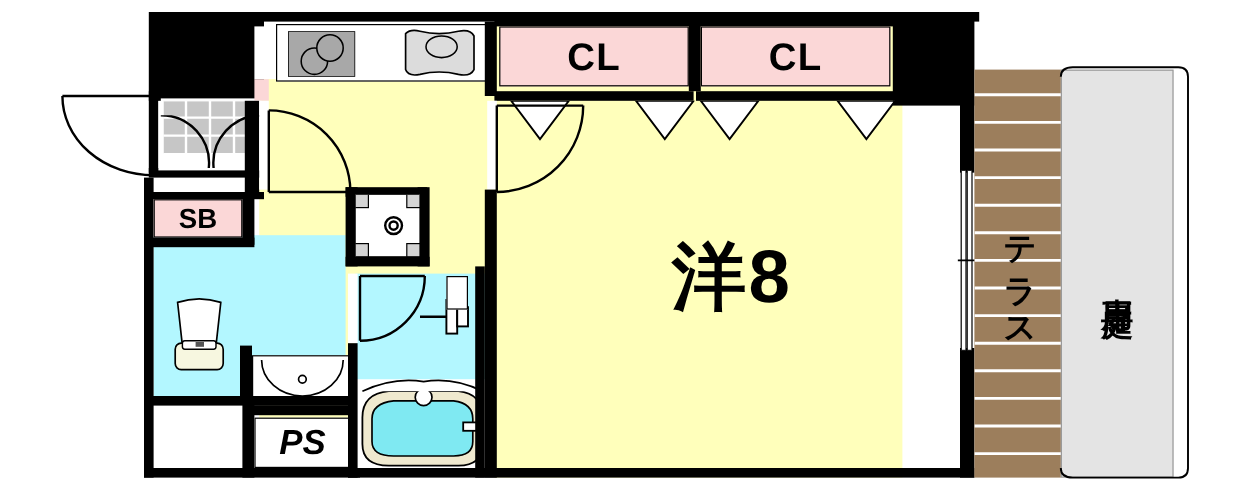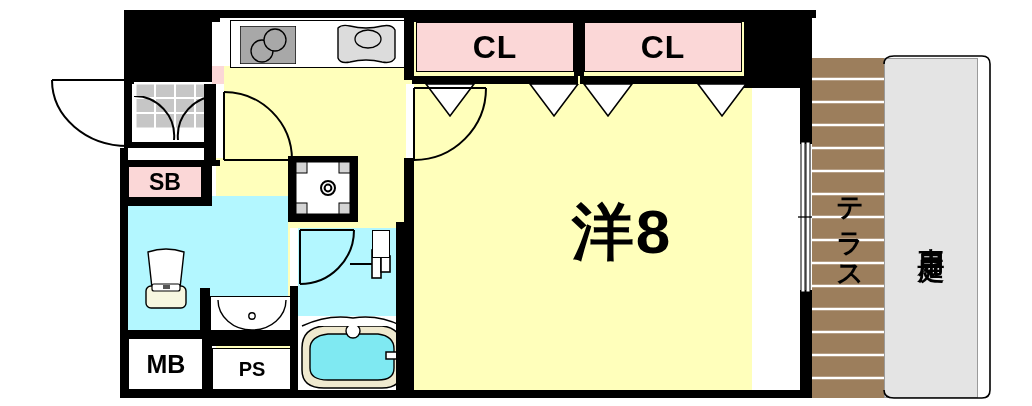--- a/index.html
+++ b/index.html
@@ -13,21 +13,21 @@
   .closet     {background:#fbd7d7;}
   .white      {background:#ffffff;}
   .wall       {background:#000000;}
   .garden     {background:#e4e4e4;}
 
   .lbl{display:flex;align-items:center;justify-content:center;
        color:#000;font-weight:bold;line-height:1;}
   .lbl-cl   {font-size:32px;letter-spacing:1px;}
   .lbl-sb   {font-size:23px;}
   .lbl-mb   {font-size:25px;}
-  .lbl-ps   {font-size:20px;}
+  .lbl-ps   {font-size:29px;font-style:italic;}
   .lbl-main {font-size:62px;letter-spacing:2px;}
   .vlabel{writing-mode:vertical-rl;text-orientation:upright;
           font-size:27px;font-weight:bold;letter-spacing:3px;color:#000;
           display:flex;align-items:center;justify-content:center;}
 
   .bord{border:1.5px solid #000;}
   svg{display:block;}
   .arc{fill:none;stroke:#000;stroke-width:2;}
   .ln {stroke:#000;stroke-width:2;fill:none;}
   .thin{stroke:#000;stroke-width:1.3;fill:none;}
@@ -151,21 +151,20 @@
   </svg>
 
   <div class="abs wall" style="left:200px;top:288px;width:10px;height:44px;"></div>
   <div class="abs white bord" style="left:210px;top:296px;width:84px;height:42px;border-width:1.4px;"></div>
   <svg class="abs" style="left:212px;top:298px;width:80px;height:38px;">
     <path d="M6,2 A34,30 0 0 0 74,2" fill="#ffffff" stroke="#000" stroke-width="1.4"></path>
     <circle cx="40" cy="18" r="3.2" fill="#ffffff" stroke="#000" stroke-width="1.4"></circle>
   </svg>
 
   <div class="abs wall" style="left:120px;top:330px;width:180px;height:8px;"></div>
-  <div class="abs white bord lbl lbl-mb" style="left:128px;top:338px;width:76px;height:52px;border-width:1.5px;">MB</div>
   <div class="abs wall" style="left:202px;top:330px;width:10px;height:68px;"></div>
   <div class="abs white bord lbl lbl-ps" style="left:212px;top:348px;width:80px;height:42px;border-width:1.5px;">PS</div>
   <div class="abs wall" style="left:290px;top:338px;width:10px;height:60px;"></div>
   <div class="abs wall" style="left:204px;top:338px;width:90px;height:8px;"></div>
 
   <div class="abs wall" style="left:288px;top:156px;width:10px;height:66px;"></div>
   <div class="abs wall" style="left:288px;top:156px;width:68px;height:8px;"></div>
   <div class="abs wall" style="left:348px;top:156px;width:10px;height:66px;"></div>
   <div class="abs wall" style="left:288px;top:214px;width:70px;height:8px;"></div>
   <svg class="abs" style="left:296px;top:162px;width:54px;height:54px;">
@@ -196,21 +195,21 @@
   <svg class="abs" style="left:298px;top:312px;width:108px;height:80px;">
     <path d="M4,36 Q4,16 26,14 L84,14 Q104,16 104,36 L104,58 Q104,76 84,76 L26,76 Q4,76 4,58 Z" fill="#efe9cf" stroke="#000" stroke-width="1.5"></path>
     <path d="M12,37 Q12,24 30,22 L80,22 Q96,24 96,37 L96,56 Q96,68 80,68 L30,68 Q12,68 12,56 Z" fill="#7fe9f2" stroke="#000" stroke-width="1.4"></path>
     <circle cx="55" cy="19" r="7" fill="#ffffff" stroke="#000" stroke-width="1.4"></circle>
     <path d="M4,14 Q30,2 55,6 Q80,2 104,14" fill="#ffffff" stroke="#000" stroke-width="1.4"></path>
     <rect x="88" y="40" width="16" height="7" fill="#ffffff" stroke="#000" stroke-width="1.5"></rect>
   </svg>
   <div class="abs wall" style="left:396px;top:222px;width:8px;height:176px;"></div>
   <div class="abs wall" style="left:290px;top:286px;width:8px;height:112px;"></div>
 
-  <div class="abs lbl lbl-main" style="left:532px;top:196px;width:180px;height:72px;">洋8</div>
+  <div class="abs lbl lbl-main" style="left:520px;top:196px;width:180px;height:72px;">洋8</div>
 
   <div class="abs" style="left:812px;top:58px;width:76px;height:340px;background:#9c7e5c;">
     <svg style="position:absolute;left:0;top:0;width:76px;height:340px;">
       <g stroke="#ffffff" stroke-width="2.4">
         <line x1="0" y1="21" x2="76" y2="21"></line>
           <line x1="0" y1="44" x2="76" y2="44"></line>
         <line x1="0" y1="67" x2="76" y2="67"></line>
           <line x1="0" y1="90" x2="76" y2="90"></line>
         <line x1="0" y1="113" x2="76" y2="113"></line>
           <line x1="0" y1="136" x2="76" y2="136"></line>

